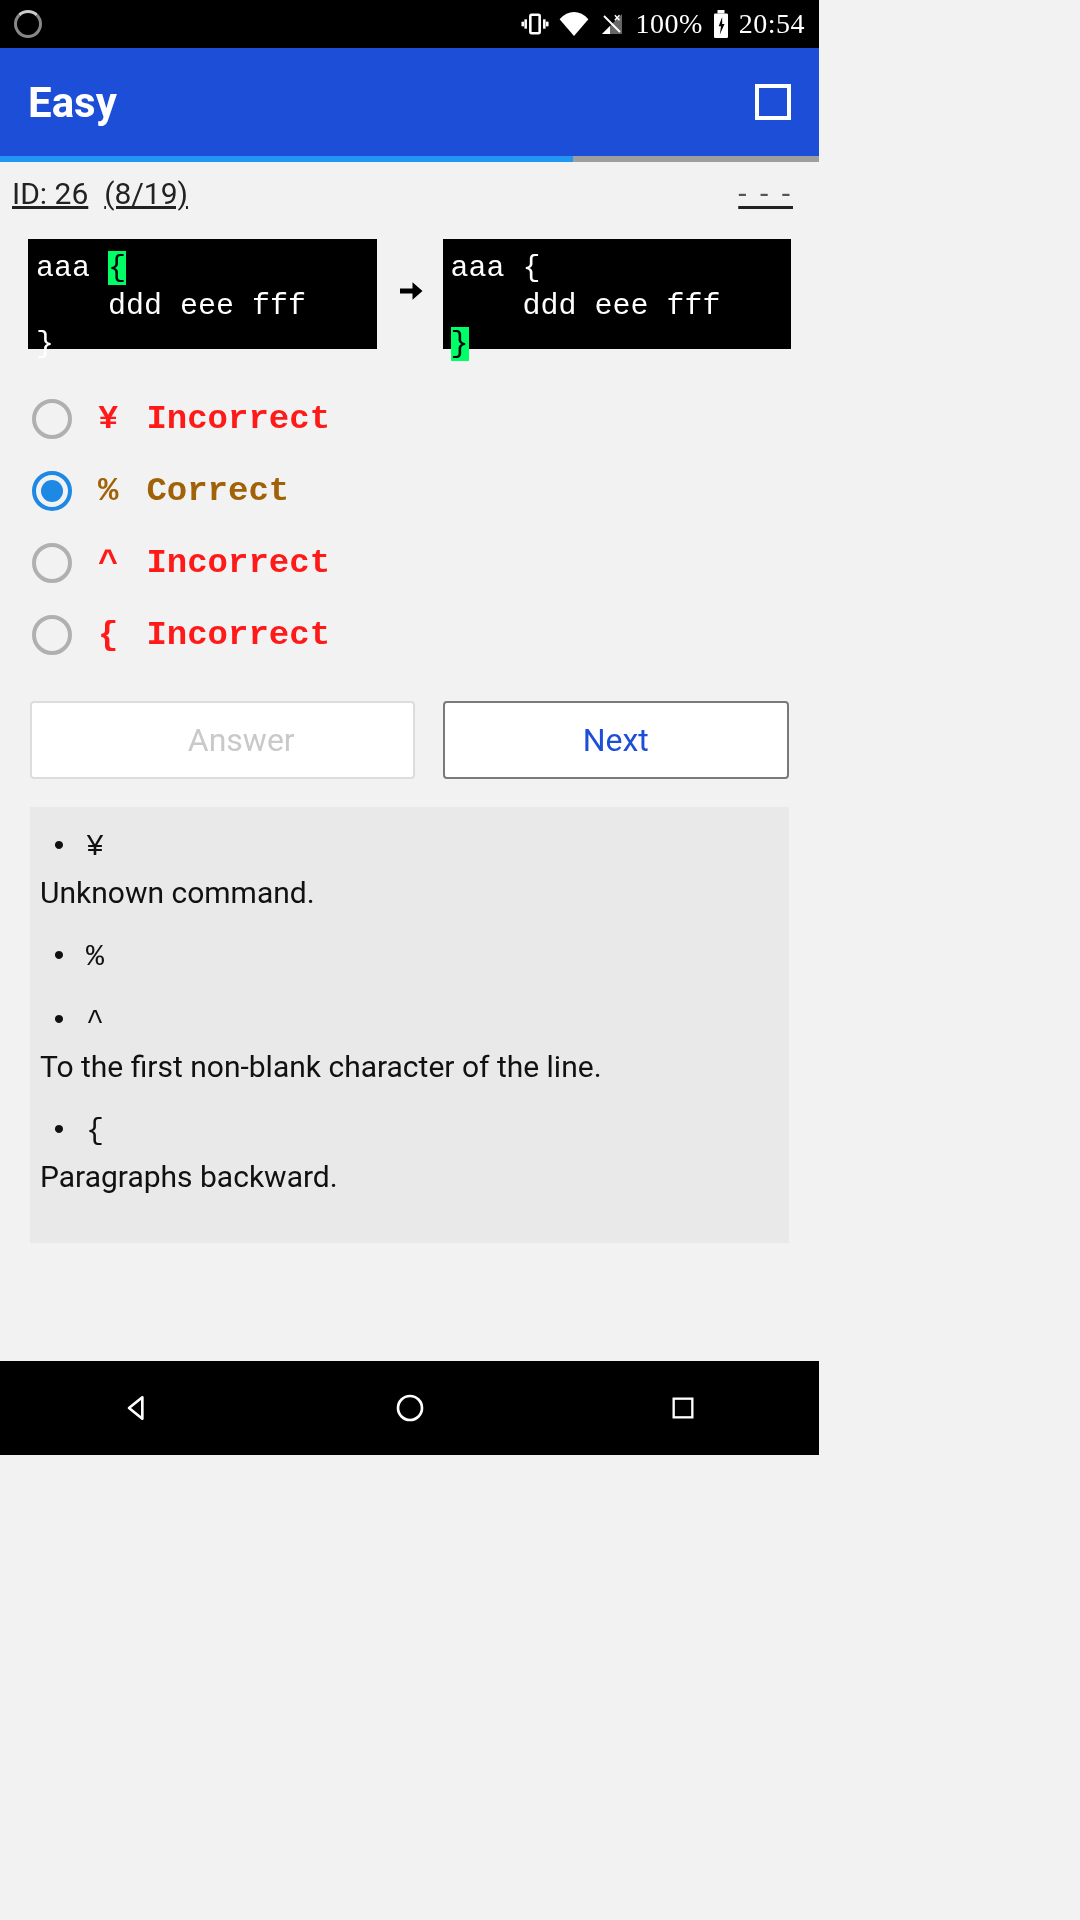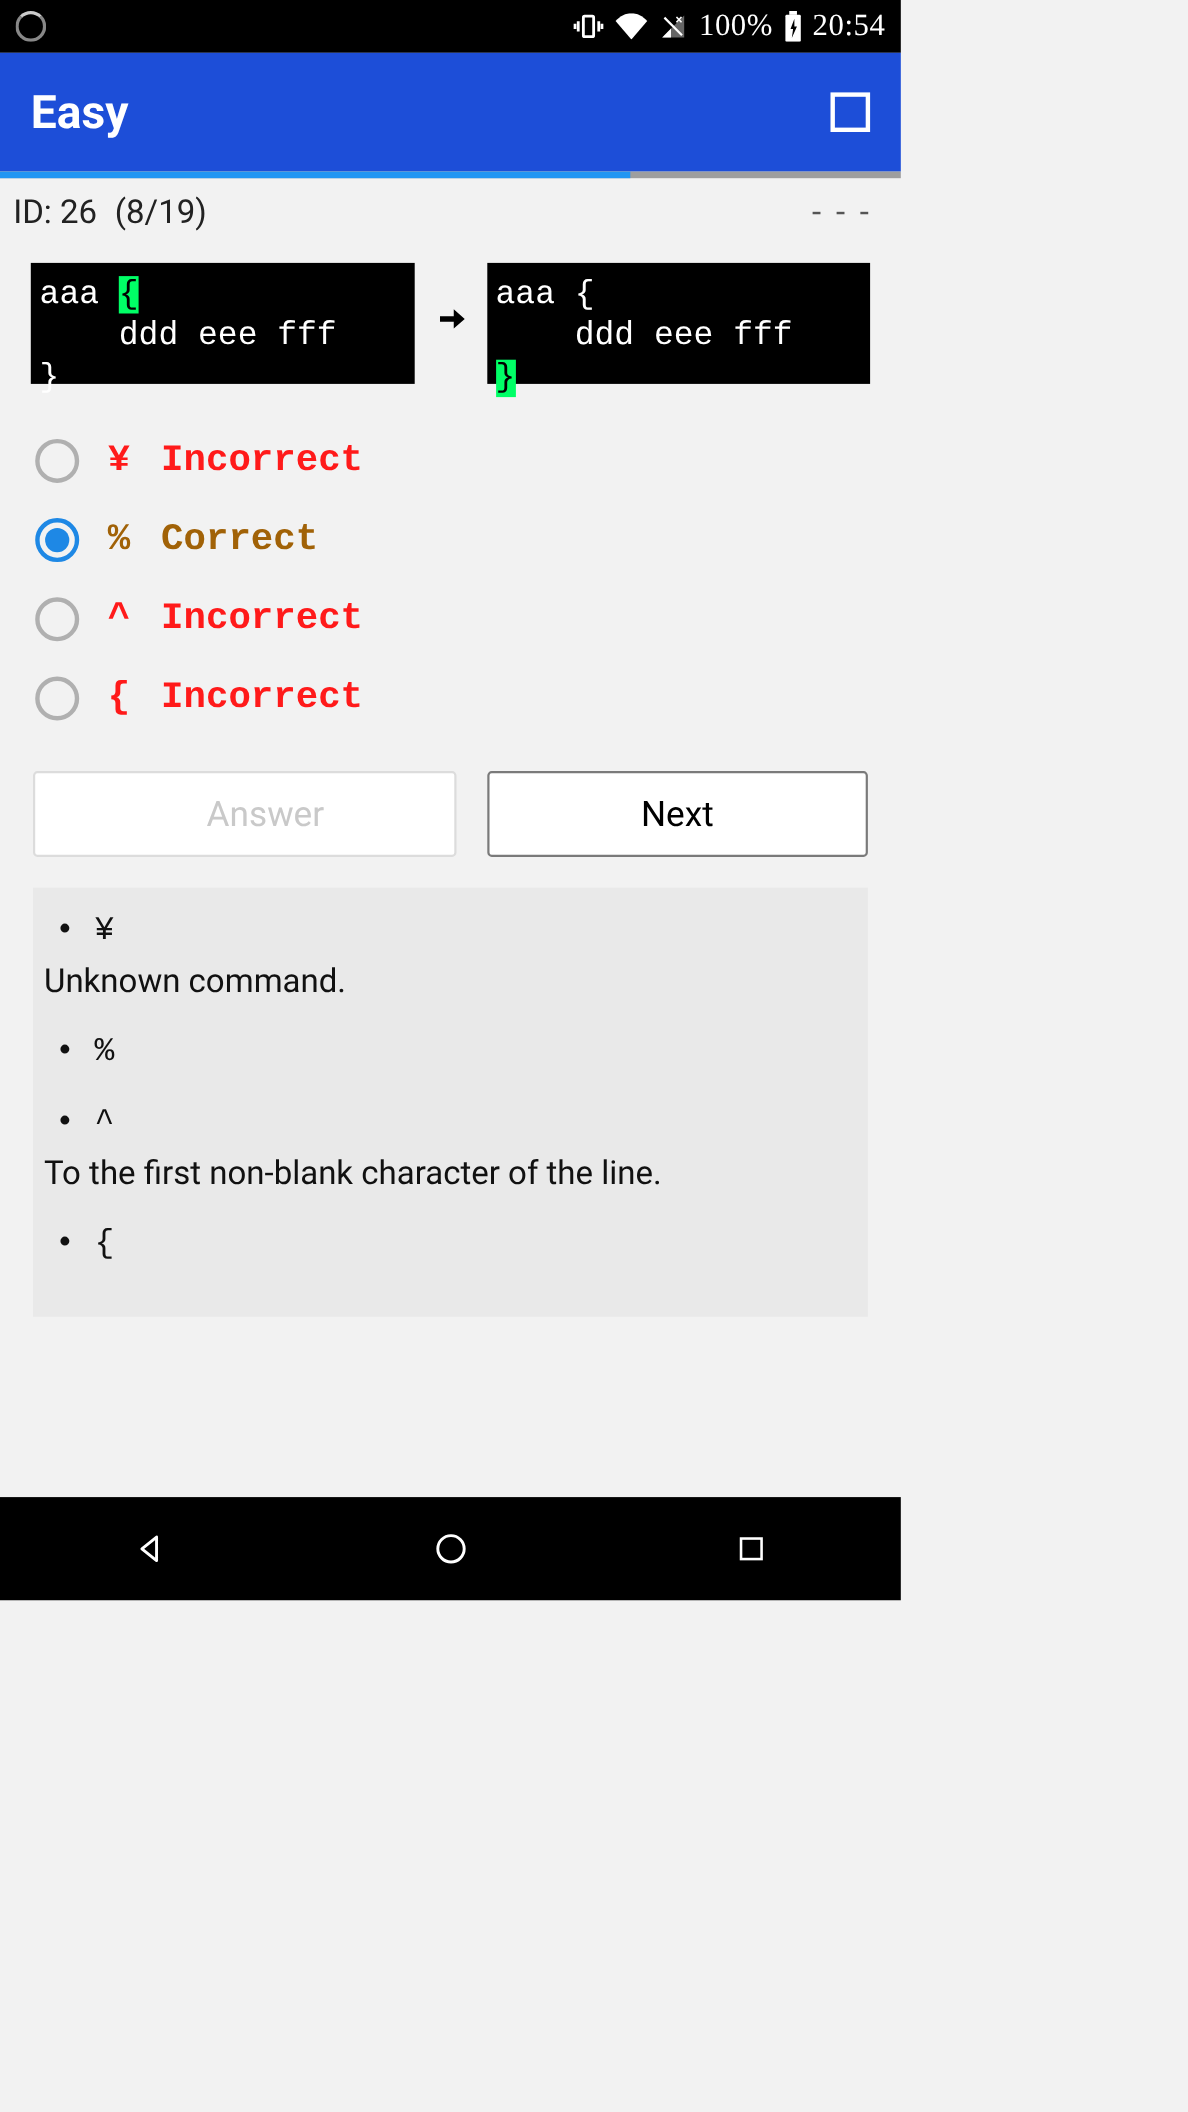--- a/index.html
+++ b/index.html
@@ -30,21 +30,21 @@
     display:flex; align-items:center; padding:0 28px;
   }
   .app-title { font-size:42px; font-weight:700; }
   .app-bar-action { margin-left:auto; width:36px; height:36px; border:4px solid #fff; }
   
   .progress-track { height:6px; background:#9e9e9e; }
   .progress-fill { height:100%; background:#2196f3; }
   
   .info-row {
     display:flex; align-items:flex-start; padding:14px 12px 10px;
-    font-size:30px; color:#222;
+    font-size:30px; color:#222;text-decoration:underline;
   }
   .info-id { margin-right:16px; }
   .info-menu { margin-left:auto; color:#555; letter-spacing:3px; font-size:30px; padding-right:14px;}
   
   .code-panes {
     display:flex; align-items:center; justify-content:center;
     gap:18px; padding:18px 28px 28px;
   }
   .code-box {
     background:#000; color:#fff; width:350px; height:110px;
@@ -72,21 +72,21 @@
   .opt-incorrect { color:#ff1a1a; }
   .opt-correct   { color:#a16207; }
   
   .button-row { display:flex; gap:28px; padding:24px 30px 28px; }
   .btn {
     flex:1; height:78px; border:2px solid; background:#fff;
     font-size:32px; display:flex; align-items:center; justify-content:center;
     border-radius:4px;
   }
   .btn.disabled { color:#c9c9c9; border-color:#dcdcdc;padding-left:38px; }
-  .btn.primary  { color:#000000; border-color:#7a7a7a; }
+  .btn.primary  { color:#1d4ed8; border-color:#7a7a7a; }
   
   .explain {
     margin:0 30px; background:#e9e9e9; padding:14px 10px 28px;
     font-size:30px; color:#111; line-height:40px;
   }
   .exp-item { padding:6px 0 18px; }
   .exp-key { font-family:"Courier New",monospace; padding-left:10px; }
   .exp-text { padding-top:6px; }
   
   .nav-bar {
@@ -198,20 +198,21 @@
   </div>
   <div class="exp-item">
     <div class="exp-key">• <span>%</span></div>
   </div>
   <div class="exp-item">
     <div class="exp-key">• <span>^</span></div>
     <div class="exp-text">To the first non-blank character of the line.</div>
   </div>
   <div class="exp-item">
     <div class="exp-key">• <span>{</span></div>
+    <div class="exp-text">Paragraphs backward.</div>
   </div>
 </div>
 
 <div class="nav-bar">
   <div class="nav-btn">
     <svg width="32" height="32" viewBox="0 0 24 24" fill="none" stroke="#fff" stroke-width="2">
         <path d="M16 4 L6 12 L16 20 Z" stroke-linejoin="round"></path>
       </svg>
   </div>
   <div class="nav-btn">

